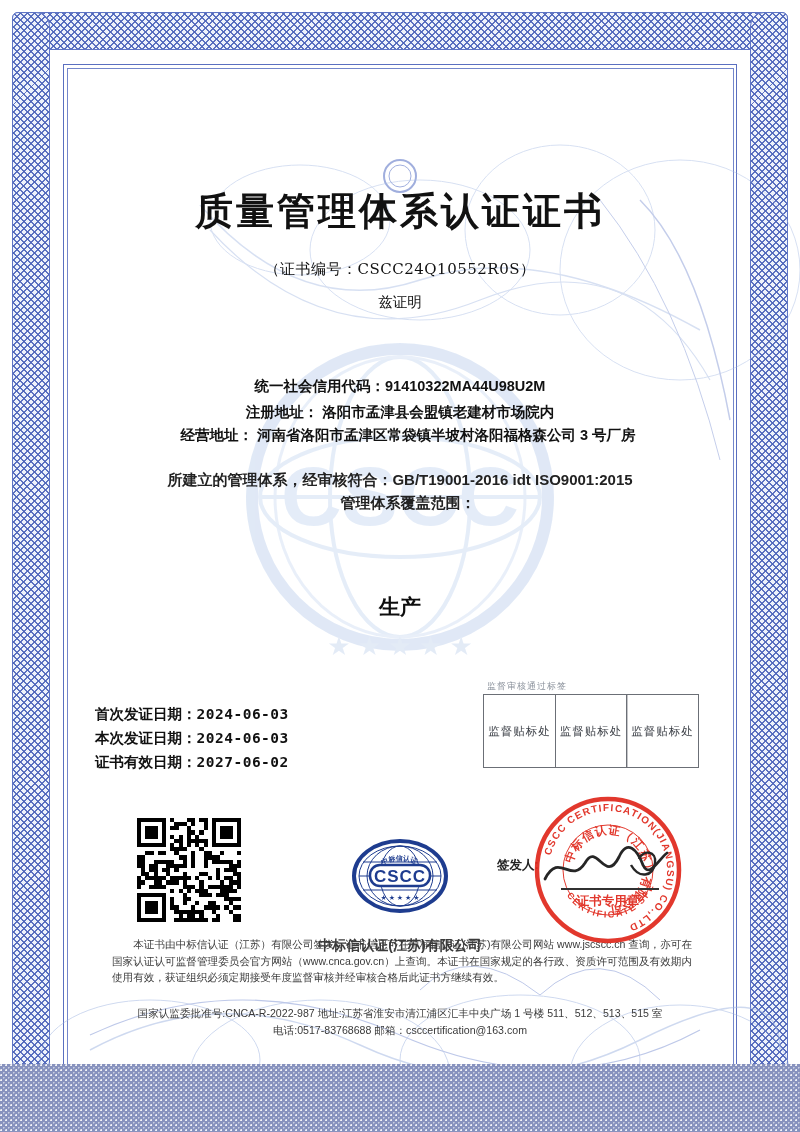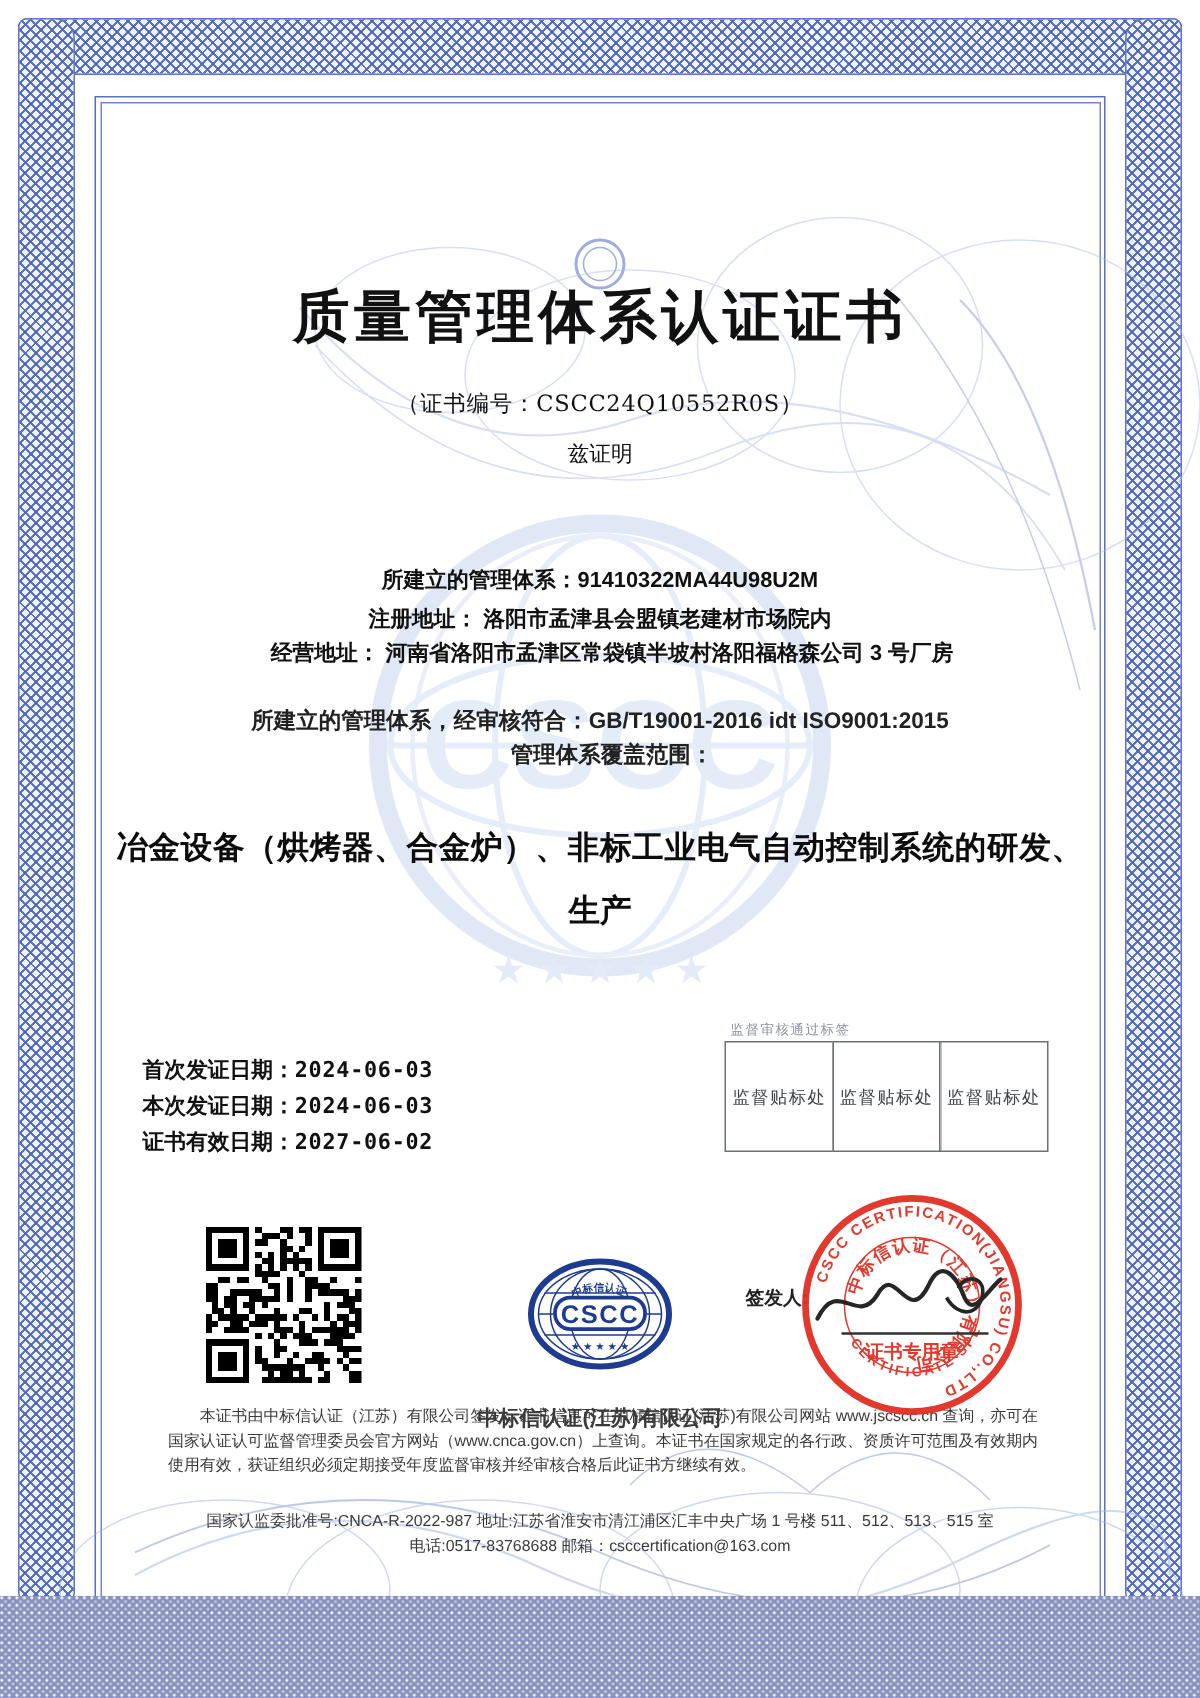--- a/index.html
+++ b/index.html
@@ -113,26 +113,25 @@
       <ellipse cx="680" cy="1075" rx="110" ry="70"></ellipse>
       <path d="M90,1050 Q220,980 360,1045 T640,1040 T780,1050" stroke-width="1.5"></path>
       <path d="M90,1035 Q240,965 400,1035 T700,1030" stroke-width="1.2" stroke="#7d92d2"></path>
       <path d="M420,990 Q470,940 540,995 Q600,940 660,1000" stroke="#7d92d2"></path>
     </g>
   </svg>
 
   <div class="abs ctr cert-title serif">质量管理体系认证证书</div>
   <div class="abs ctr cert-no serif">（证书编号：CSCC24Q10552R0S）</div>
   <div class="abs ctr hereby serif">兹证明</div>
-  <div class="abs ctr credit">所建立的管理体系：91410322MA44U98U2M</div>
+  <div class="abs ctr credit">统一社会信用代码：91410322MA44U98U2M</div>
   <div class="abs ctr addr1">注册地址：  洛阳市孟津县会盟镇老建材市场院内</div>
   <div class="abs ctr addr2">经营地址：  河南省洛阳市孟津区常袋镇半坡村洛阳福格森公司 3 号厂房</div>
   <div class="abs ctr standard">所建立的管理体系，经审核符合：GB/T19001-2016 idt ISO9001:2015</div>
   <div class="abs ctr scope-label">管理体系覆盖范围：</div>
-  <div class="abs ctr scope1">冶金设备（烘烤器、合金炉）、非标工业电气自动控制系统的研发、</div>
   <div class="abs ctr scope2">生产</div>
 
   <div class="abs dates">
     <div>
       <span>首次发证日期：</span><span class="val">2024-06-03</span>
     </div>
     <div>
       <span>本次发证日期：</span><span class="val">2024-06-03</span>
     </div>
     <div>

